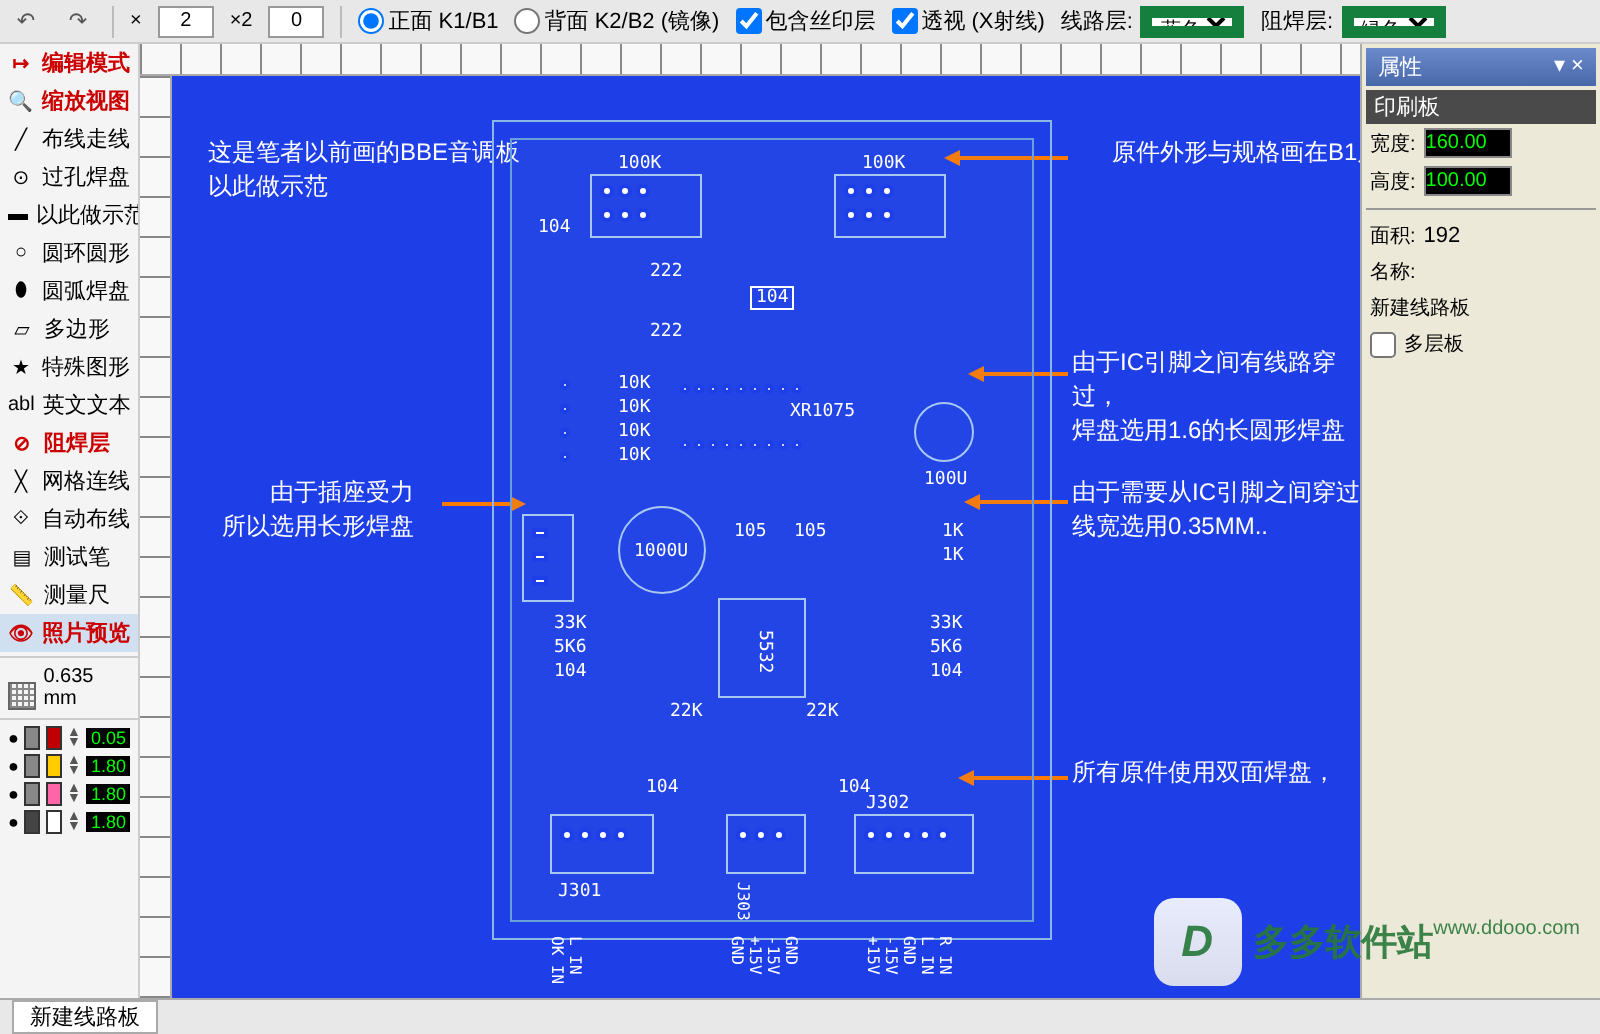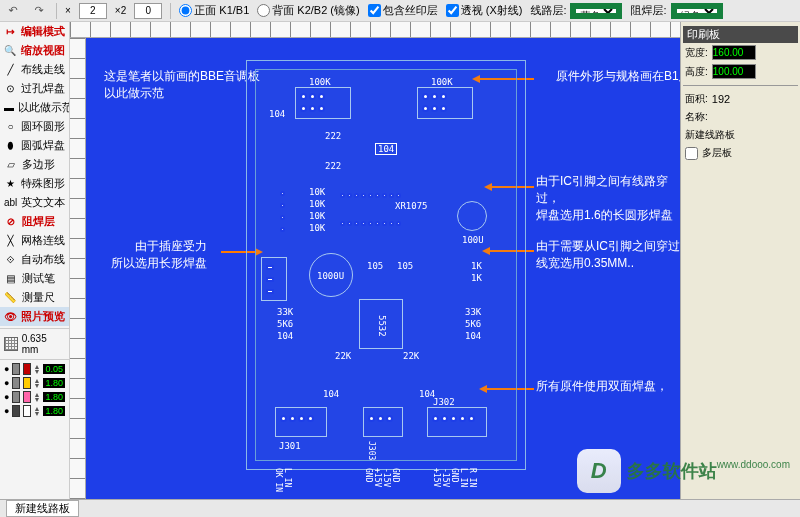--- a/index.html
+++ b/index.html
@@ -14,21 +14,21 @@
 .tb-select { font-size: 10px; height: 16px; border: 6px solid #15803d; background: #fff; }
 .tb-input { width: 28px; height: 16px; font-size: 10px; border: 1px solid #999; text-align: center; }
 
 
 .left-toolbox { position: absolute; left: 0; top: 22px; width: 70px; bottom: 18px; background: #f4f4f4; border-right: 1px solid #ccc; overflow: hidden; }
 .tool-item { display: flex; align-items: center; gap: 4px; padding: 2px 4px; cursor: pointer; font-size: 11px; white-space: nowrap; }
 .tool-item.active { background: #d0e0f0; }
 .tool-item .ticon { width: 14px; height: 14px; display: inline-flex; align-items: center; justify-content: center; font-size: 10px; }
 .tool-item.red { color: #c00; font-weight: bold; }
 .tool-sep { height: 1px; background: #ccc; margin: 2px 0; }
-.grid-info { padding: 2px 4px; font-size: 10px; display: flex; align-items: center; gap: 4px; }
+.grid-info { padding: 2px 4px; font-size: 10px; display: flex; align-items: flex-end; gap: 4px; }
 .grid-icon { width: 14px; height: 14px; background: repeating-linear-gradient(0deg,#888 0 1px,transparent 1px 3px), repeating-linear-gradient(90deg,#888 0 1px,transparent 1px 3px); border: 1px solid #666; }
 .color-row { display: flex; align-items: center; gap: 3px; padding: 1px 4px; font-size: 10px; }
 .cswatch { width: 20px; height: 12px; border: 1px solid #333; }
 .arrows { display: flex; flex-direction: column; font-size: 7px; line-height: 5px; color: #555; }
 
 
 .ruler-h { position: absolute; left: 70px; top: 22px; right: 120px; height: 16px; background: #f8f8f8; border-bottom: 1px solid #aaa; background-image: repeating-linear-gradient(90deg, #888 0 1px, transparent 1px 20px); }
 .ruler-v { position: absolute; left: 70px; top: 38px; width: 16px; bottom: 18px; background: #f8f8f8; border-right: 1px solid #aaa; background-image: repeating-linear-gradient(0deg, #888 0 1px, transparent 1px 20px); }
 
 
@@ -326,20 +326,24 @@
 +15V
 GND</div>
   <div class="comp-label" style="left:346px;top:430px;font-size:8px;writing-mode:vertical-rl;white-space:pre-line">R IN
 L IN
 GND
 -15V
 +15V</div>
 </div>
 
 <div class="right-panel">
+  <div class="rp-title">
+      <span>属性</span>
+      <span>▾ ×</span>
+    </div>
   <div class="rp-section">印刷板</div>
   <div class="rp-row">
       <label>宽度:</label>
       <input type="text" value="160.00" style="">
     </div>
   <div class="rp-row">
       <label>高度:</label>
       <input type="text" value="100.00" style="">
     </div>
   <div style="height:1px;background:#999;margin:4px 0"></div>

